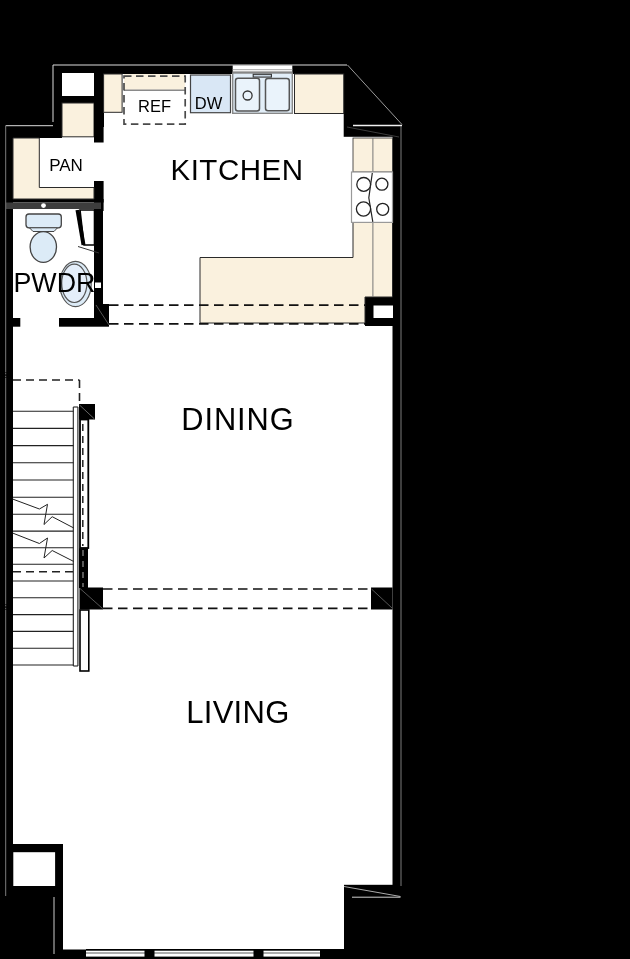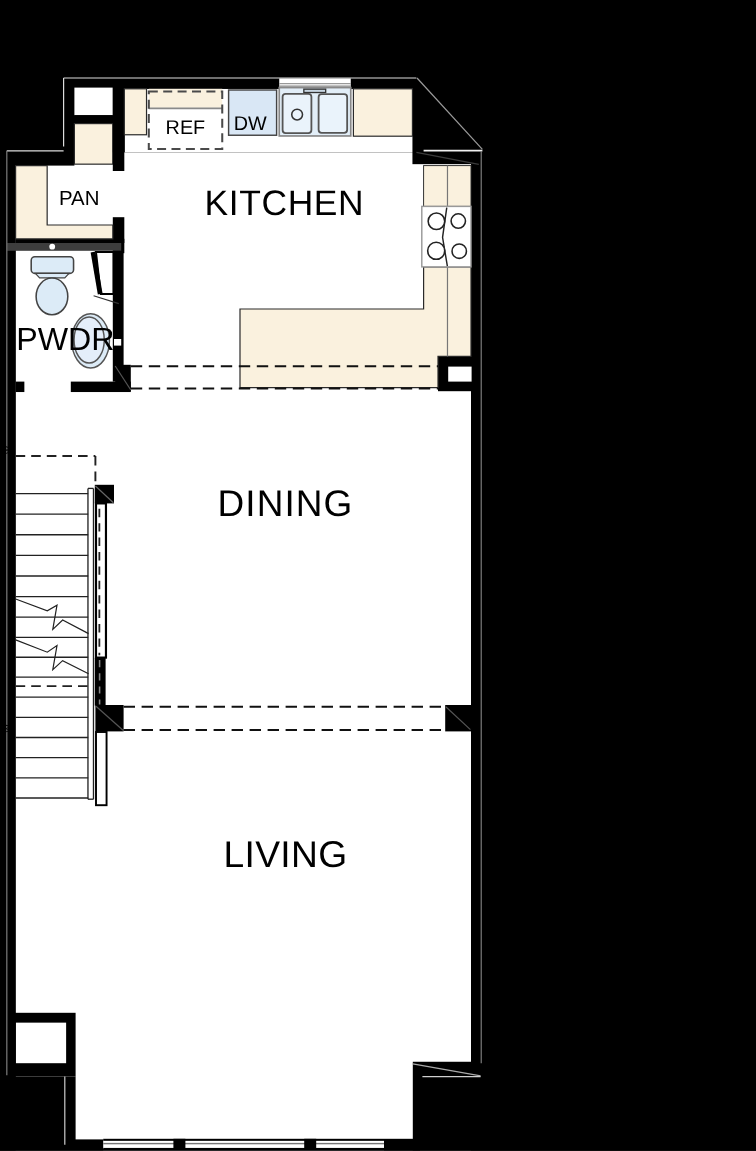--- a/index.html
+++ b/index.html
@@ -1,16 +1,16 @@
 <!DOCTYPE html>
 <html><head>
 <meta charset="utf-8">
 <style>
 html,body{margin:0;padding:0;background:#000;}
-#plan{position:relative;width:630px;height:959px;background:#e5e5e5;overflow:hidden;}
+#plan{position:relative;width:630px;height:959px;background:#a16207;overflow:hidden;}
 text{font-family:"Liberation Sans",sans-serif;fill:#000;}
 </style>
 </head>
 <body>
 <div id="plan">
 <svg width="630" height="959" viewBox="0 0 630 959">
 
 <rect x="0" y="0" width="630" height="959" fill="#000"></rect>
 
 <rect x="104" y="74" width="289" height="53" fill="#fff"></rect>

